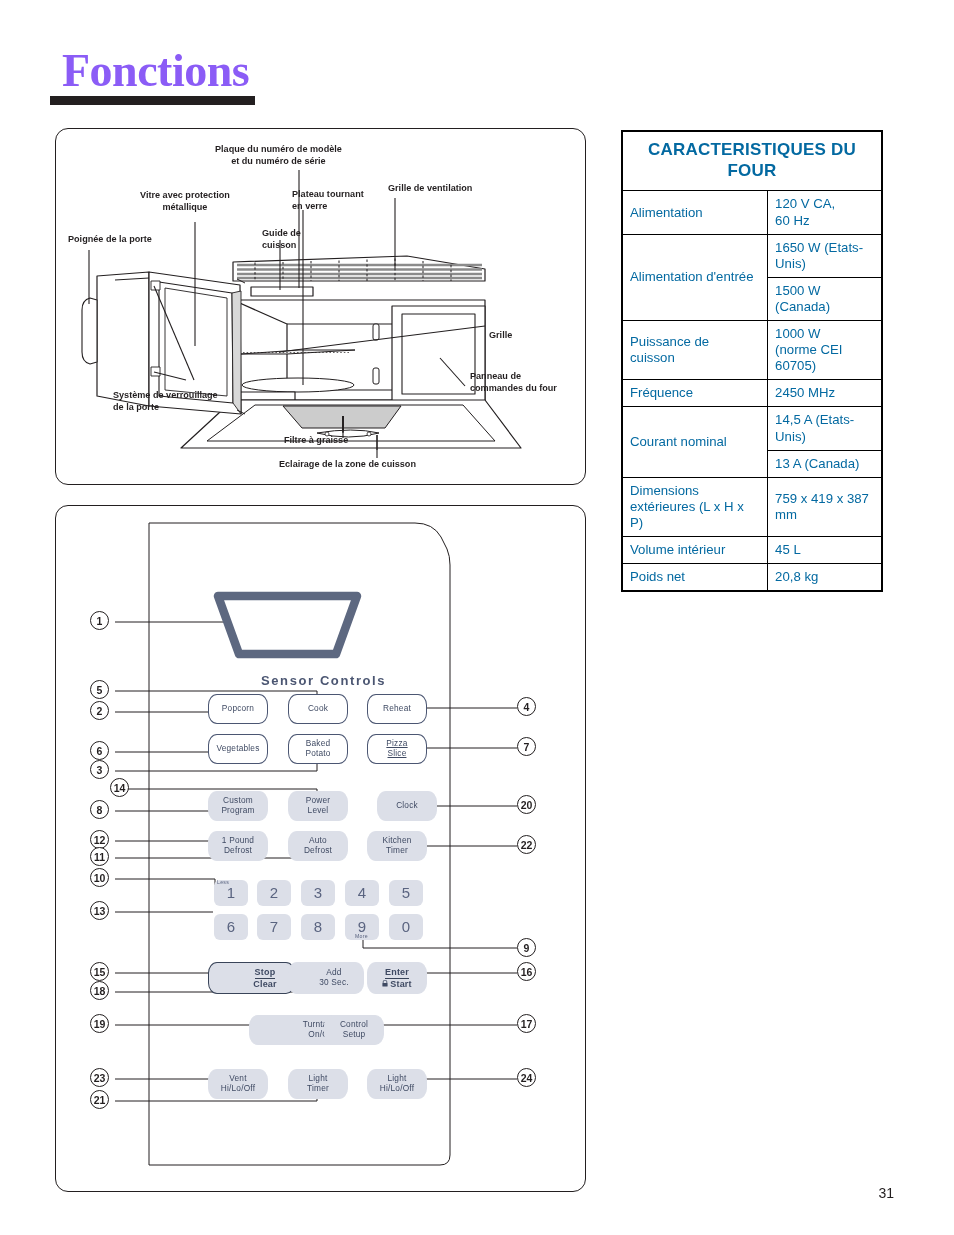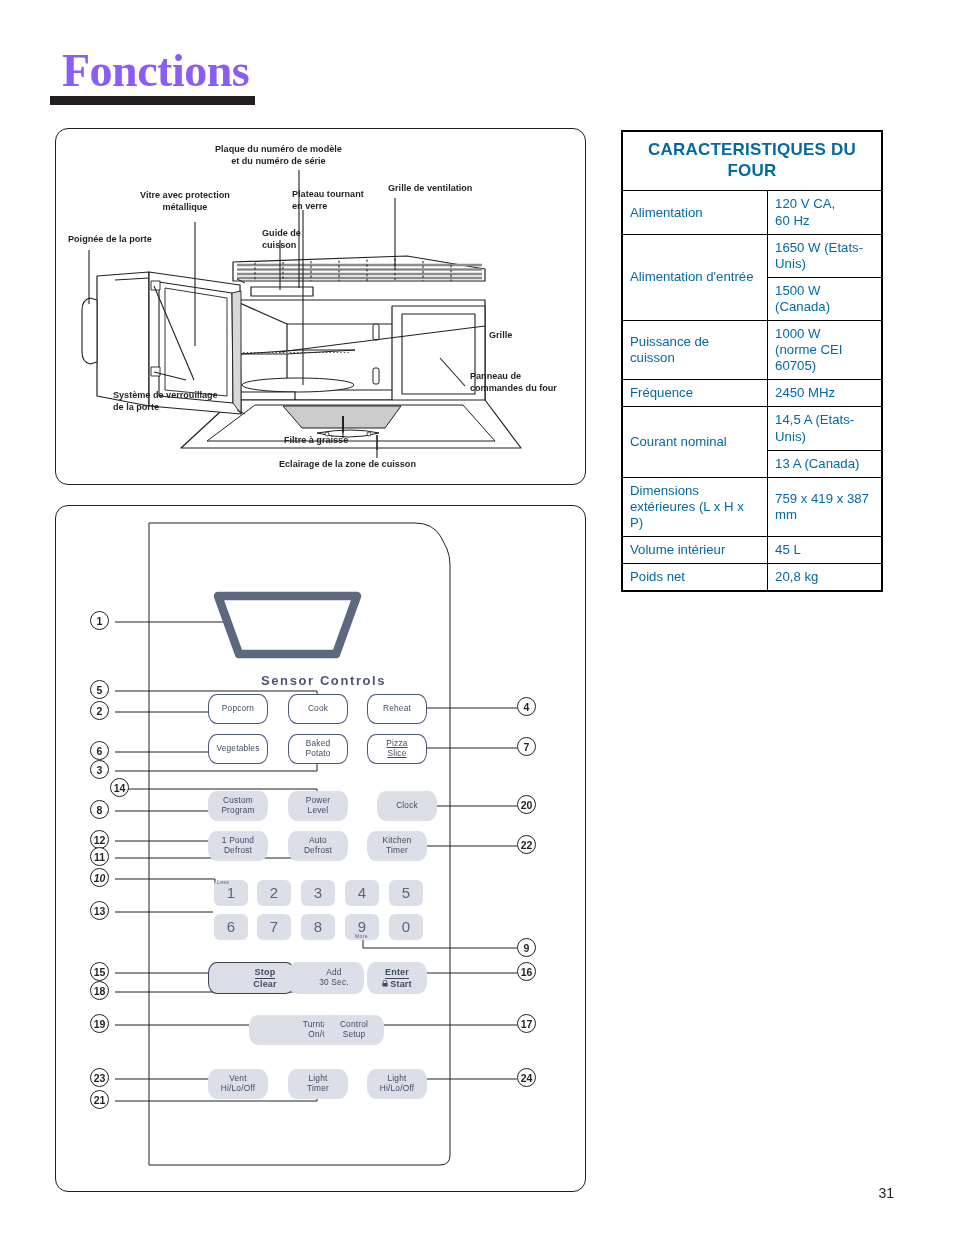--- a/index.html
+++ b/index.html
@@ -505,21 +505,21 @@
 
 <div class="callout" style="left:90px;top:611px;">1</div>
 <div class="callout" style="left:90px;top:680px;">5</div>
 <div class="callout" style="left:90px;top:701px;">2</div>
 <div class="callout" style="left:90px;top:741px;">6</div>
 <div class="callout" style="left:90px;top:760px;">3</div>
 <div class="callout" style="left:90px;top:778px;margin-left:20px;">14</div>
 <div class="callout" style="left:90px;top:800px;">8</div>
 <div class="callout" style="left:90px;top:830px;">12</div>
 <div class="callout" style="left:90px;top:847px;">11</div>
-<div class="callout" style="left:90px;top:868px;font-style:italic;">10</div>
+<div class="callout" style="left:90px;top:868px;">10</div>
 <div class="callout" style="left:90px;top:901px;">13</div>
 <div class="callout" style="left:90px;top:962px;">15</div>
 <div class="callout" style="left:90px;top:981px;">18</div>
 <div class="callout" style="left:90px;top:1014px;">19</div>
 <div class="callout" style="left:90px;top:1068px;">23</div>
 <div class="callout" style="left:90px;top:1090px;">21</div>
 
 <div class="callout" style="left:517px;top:697px;">4</div>
 <div class="callout" style="left:517px;top:737px;">7</div>
 <div class="callout" style="left:517px;top:795px;">20</div>

